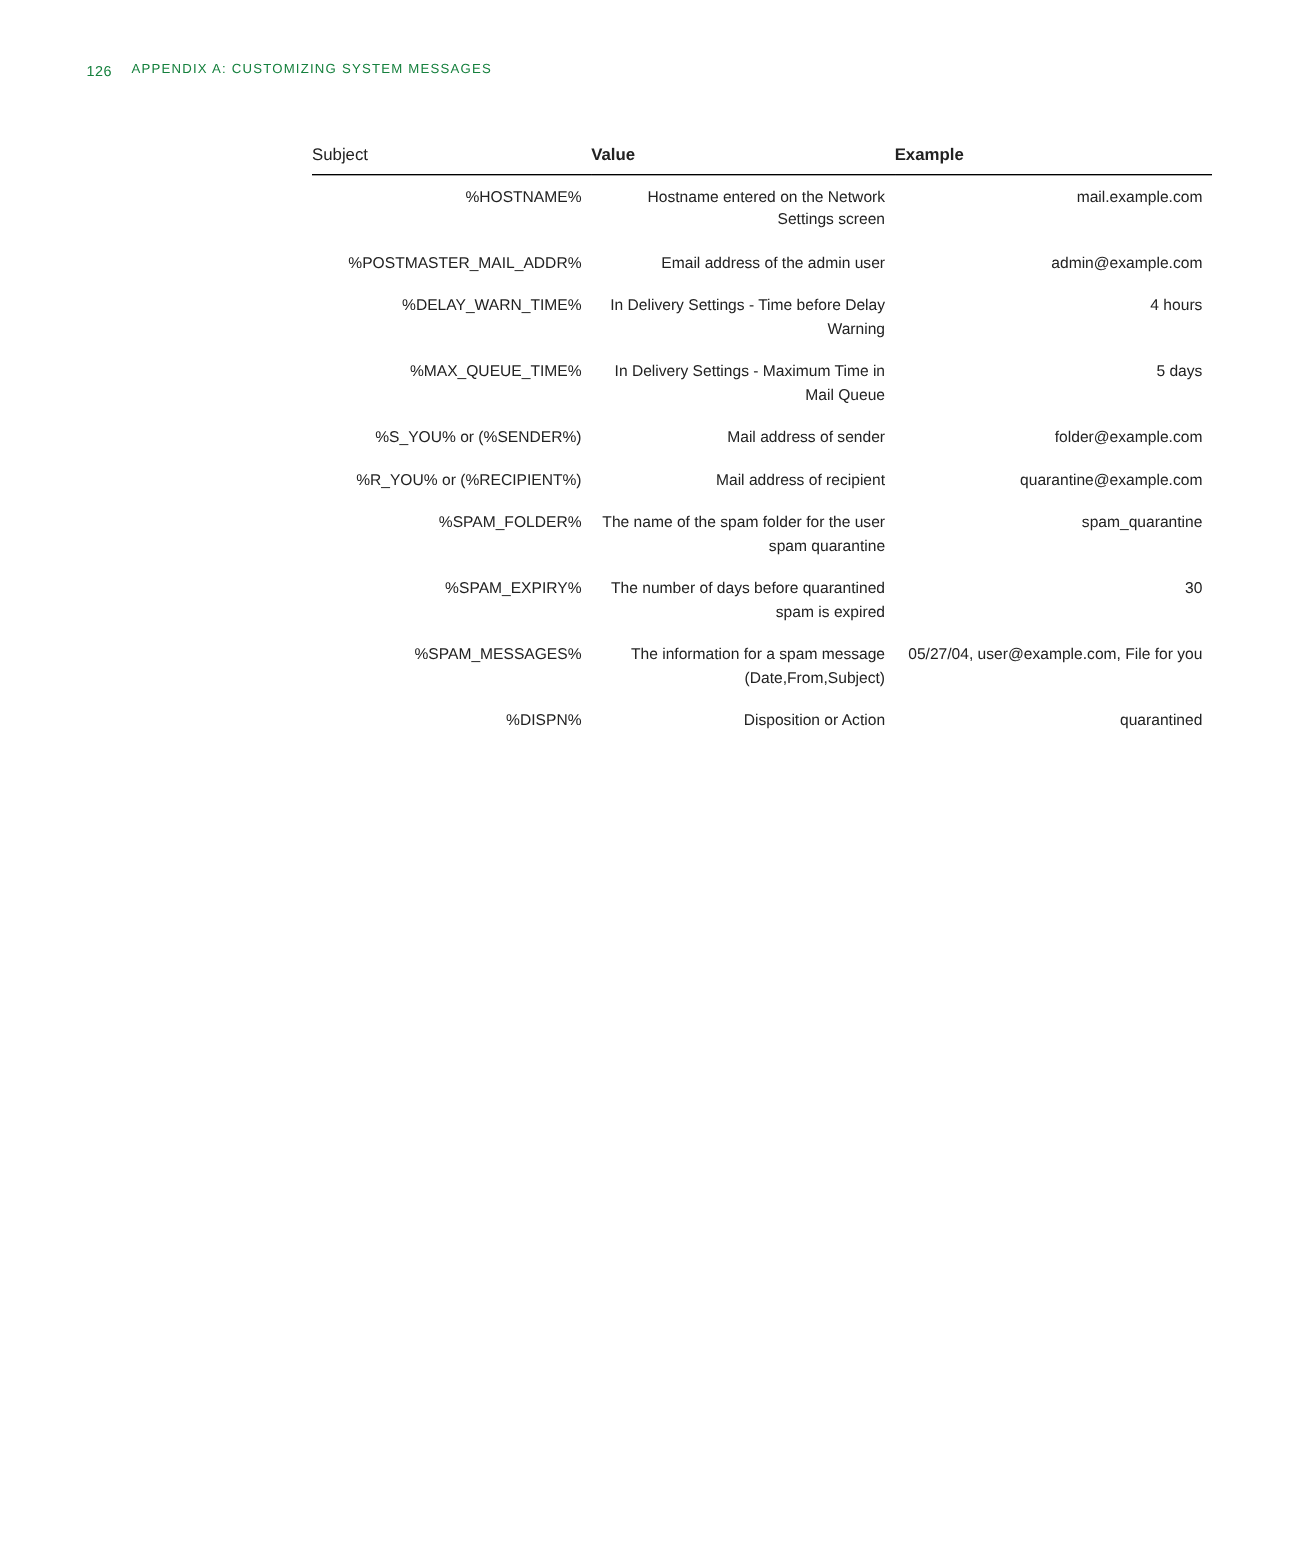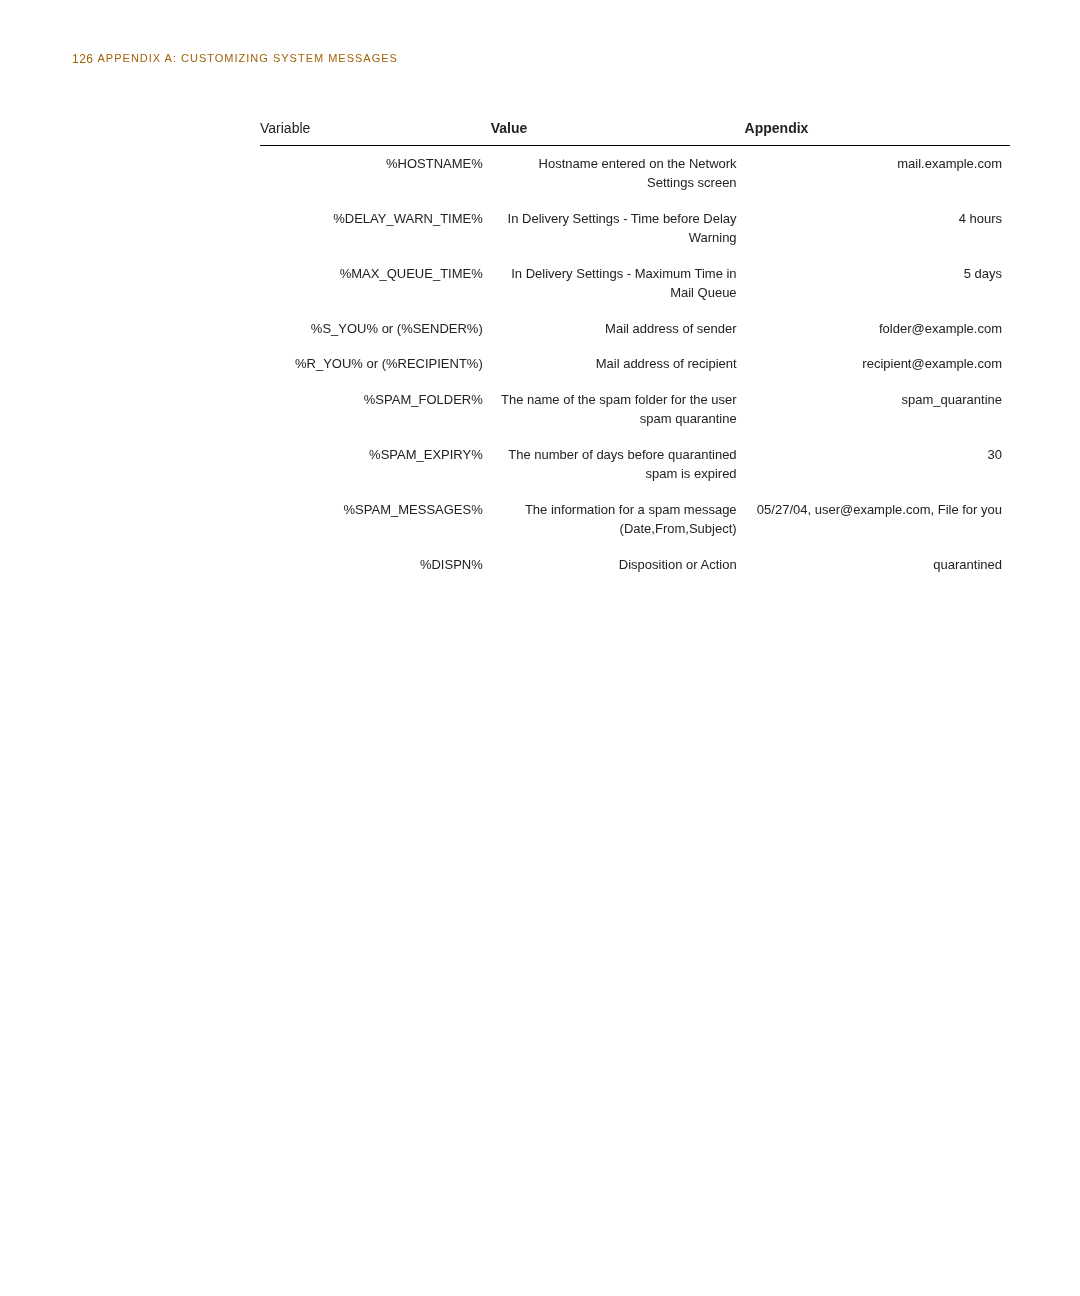--- a/index.html
+++ b/index.html
@@ -18,23 +18,23 @@
       position: relative;
     }
 
     .page-header {
       position: absolute;
       top: 52px;
       left: 72px;
       font-size: 12px;
       font-family: 'Arial', 'Helvetica', sans-serif;
       letter-spacing: 0.5px;
-      color: #a16207;
+      color: #15803d;
       display: flex;
-      gap: 4px;
+      gap: 16px;
     }
 
     .page-number {
       font-weight: normal;
     }
 
     .header-text {
       font-variant: small-caps;
       text-transform: uppercase;
       font-size: 11px;
@@ -90,53 +90,58 @@
 
 <div class="page-header">
   <span class="page-number">126</span>
   <span class="header-text">Appendix A: Customizing System Messages</span>
 </div>
 
 <div class="content-area">
   <table>
     <thead>
       <tr>
-        <th class="col-variable">Variable</th>
+        <th class="col-variable">Subject</th>
         <th class="col-value">Value</th>
-        <th class="col-example">Appendix</th>
+        <th class="col-example">Example</th>
       </tr>
       <tr>
         <td colspan="3" style="padding:0; border-bottom: 1px solid #000; height:1px;"></td>
       </tr>
     </thead>
     <tbody id="table-body">
     <tr>
           <td class="col-variable">%HOSTNAME%</td>
           <td class="col-value">Hostname entered on the Network Settings screen</td>
           <td class="col-example">mail.example.com</td>
+        </tr>
+        <tr>
+          <td class="col-variable">%POSTMASTER_MAIL_ADDR%</td>
+          <td class="col-value">Email address of the admin user</td>
+          <td class="col-example">admin@example.com</td>
         </tr>
         <tr>
           <td class="col-variable">%DELAY_WARN_TIME%</td>
           <td class="col-value">In Delivery Settings - Time before Delay Warning</td>
           <td class="col-example">4 hours</td>
         </tr>
         <tr>
           <td class="col-variable">%MAX_QUEUE_TIME%</td>
           <td class="col-value">In Delivery Settings - Maximum Time in Mail Queue</td>
           <td class="col-example">5 days</td>
         </tr>
         <tr>
           <td class="col-variable">%S_YOU% or (%SENDER%)</td>
           <td class="col-value">Mail address of sender</td>
           <td class="col-example">folder@example.com</td>
         </tr>
         <tr>
           <td class="col-variable">%R_YOU% or (%RECIPIENT%)</td>
           <td class="col-value">Mail address of recipient</td>
-          <td class="col-example">recipient@example.com</td>
+          <td class="col-example">quarantine@example.com</td>
         </tr>
         <tr>
           <td class="col-variable">%SPAM_FOLDER%</td>
           <td class="col-value">The name of the spam folder for the user spam quarantine</td>
           <td class="col-example">spam_quarantine</td>
         </tr>
         <tr>
           <td class="col-variable">%SPAM_EXPIRY%</td>
           <td class="col-value">The number of days before quarantined spam is expired</td>
           <td class="col-example">30</td>

